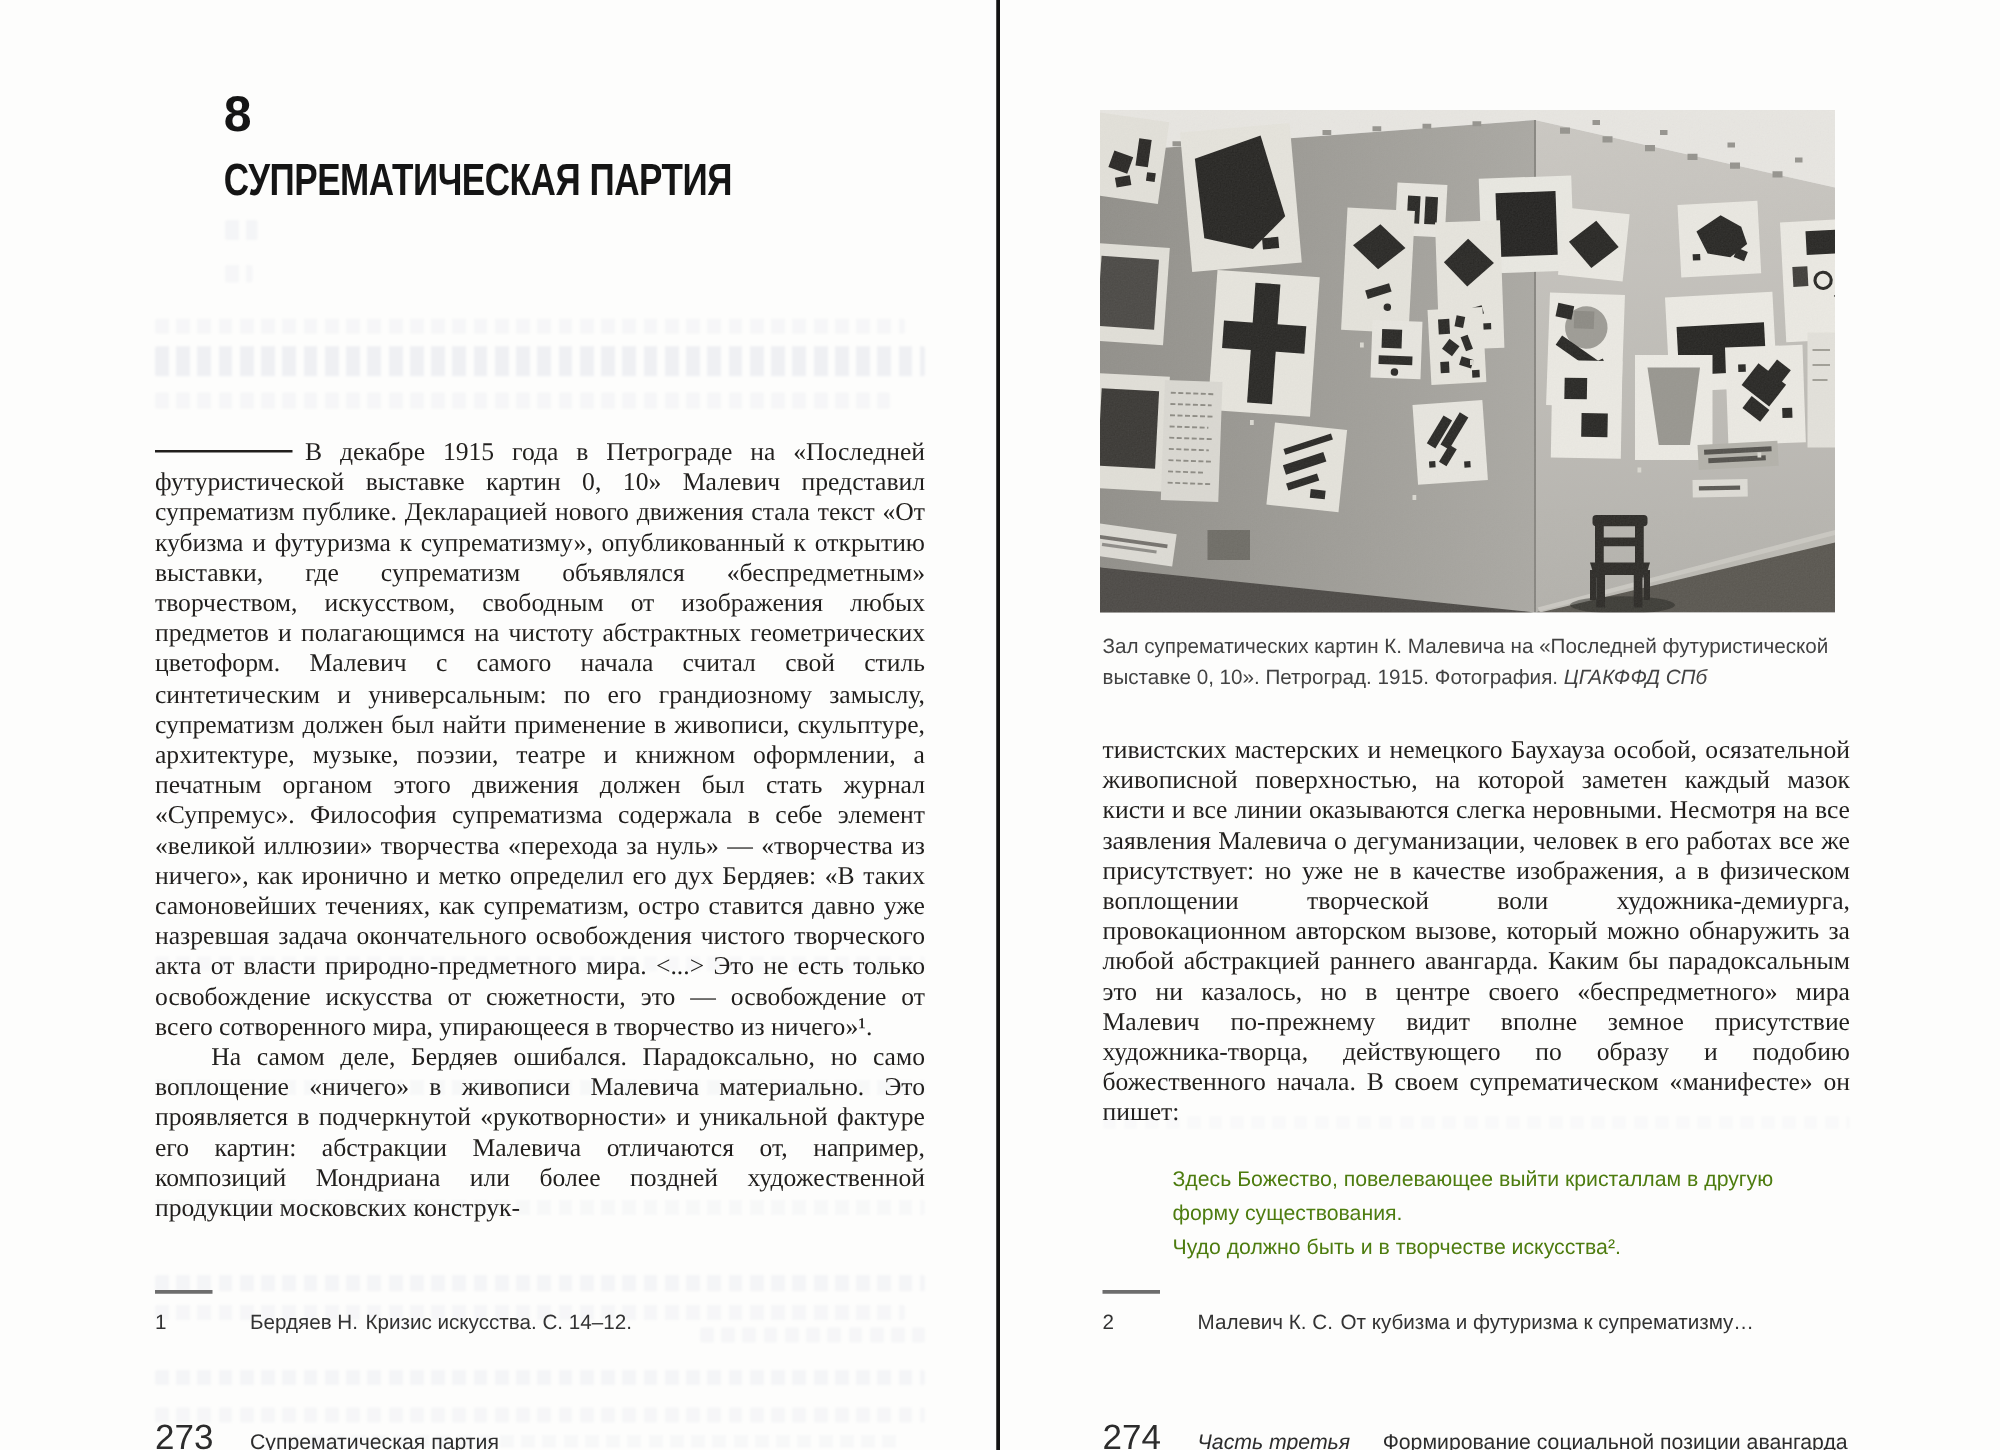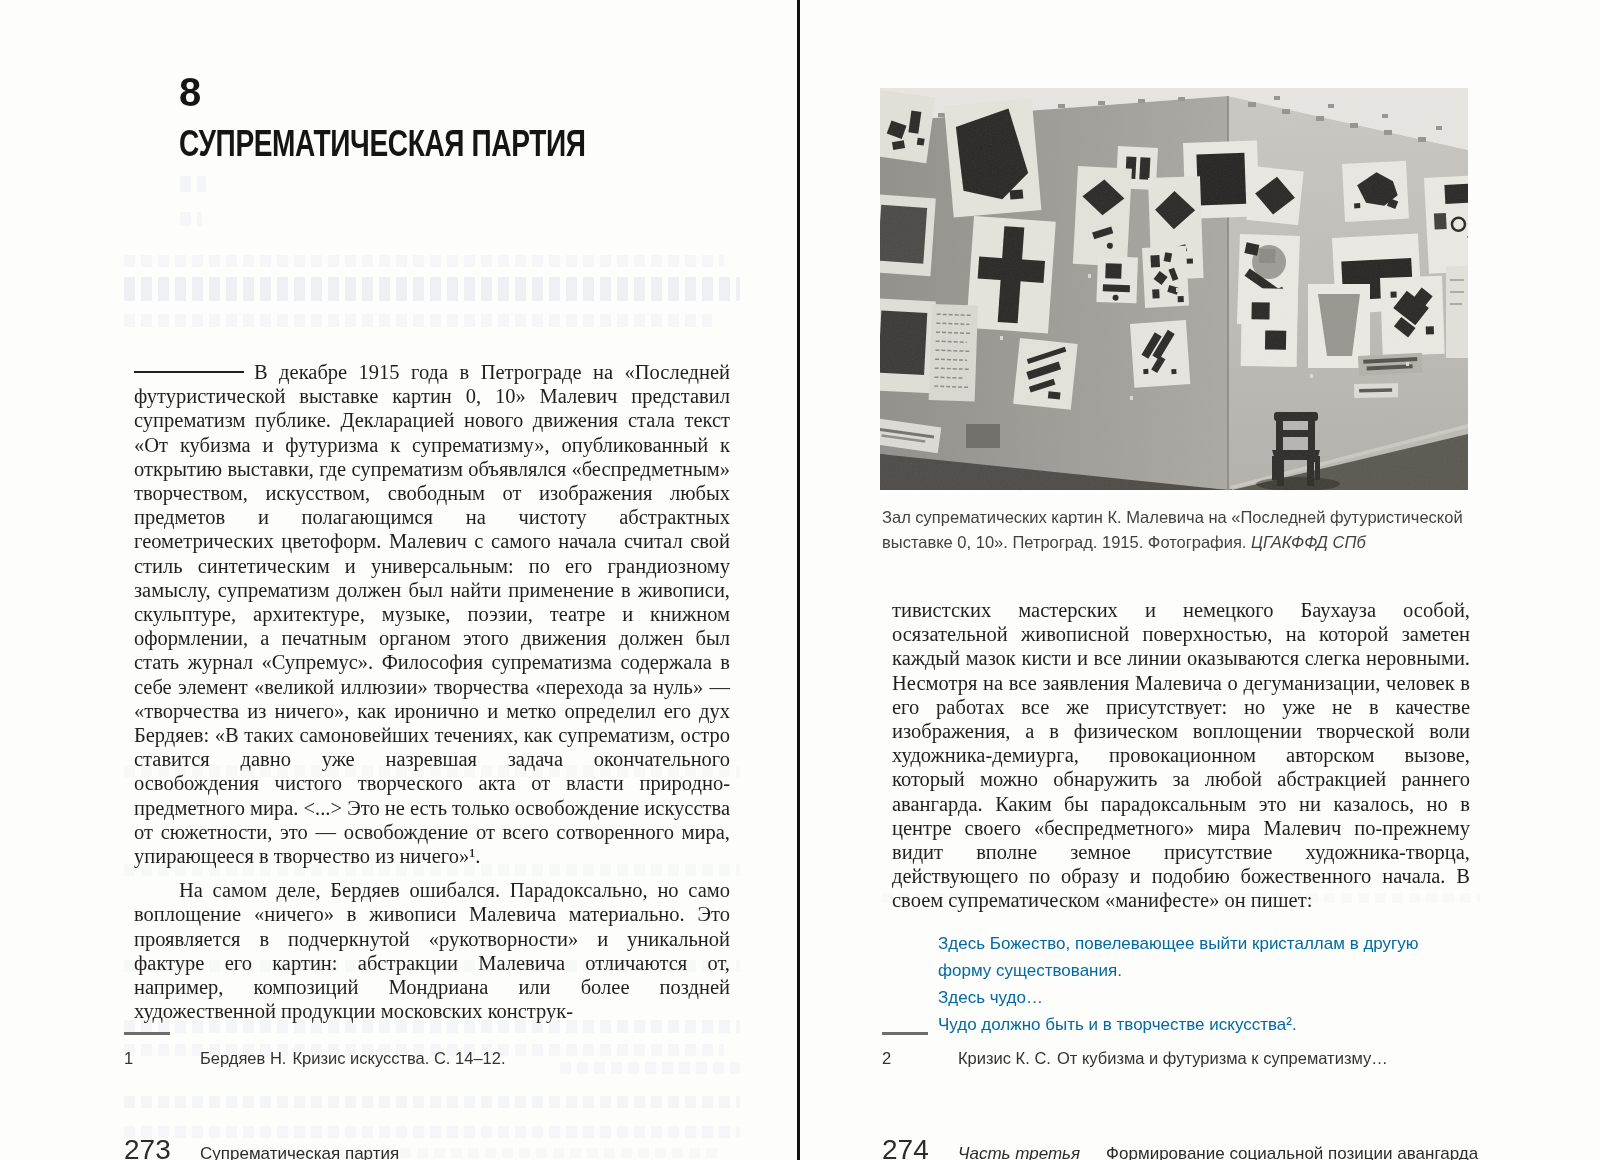--- a/index.html
+++ b/index.html
@@ -16,39 +16,39 @@
   .chapter-number{left:179px;top:72px;font-family:"Liberation Sans",sans-serif;
     font-weight:bold;font-size:40px;line-height:1;color:#151515;}
   .chapter-title{left:179px;top:124px;font-family:"Liberation Sans",sans-serif;
     font-weight:bold;font-size:36px;line-height:1.1;color:#151515;
     transform:scaleX(.78);transform-origin:left top;white-space:nowrap;letter-spacing:-.5px;}
   .body-col{width:616px;font-size:20.5px;line-height:24.2px;text-align:justify;color:#211f1d;}
   .left-body{left:124px;top:350px;}
   .lead-dash{display:inline-block;width:110px;height:0;border-top:2.5px solid #211f1d;
     vertical-align:6px;margin-right:10px;}
   .para2{text-indent:45px;margin-top:0;}
-  p{margin:10px;}
+  p{margin:0;}
   
   .fn-rule{width:46px;height:3px;background:#6d6d6d;}
   .footnote{font-family:"Liberation Sans",sans-serif;font-size:16.5px;color:#333;
     display:flex;line-height:21px;}
   .footnote .fn-num{width:76px;flex:0 0 76px;}
   .footnote .fn-author{margin-right:6px;}
   .page-footer{font-family:"Liberation Sans",sans-serif;display:flex;align-items:baseline;color:#2c2c2c;}
   .page-footer .pf-num{font-weight:normal;font-size:28px;width:76px;flex:0 0 76px;}
   .page-footer .pf-text{font-size:17px;}
   .pf-part-label{font-style:italic;margin-right:26px;}
   
   .photo-wrap{left:880px;top:88px;width:588px;height:402px;}
   .caption{left:882px;top:505px;width:592px;font-family:"Liberation Sans",sans-serif;
     font-size:16.5px;line-height:25px;color:#424242;}
   .caption .credit{font-style:italic;}
   .right-body{left:882px;top:588px;width:598px;}
   .quote{left:938px;top:930px;width:482px;font-family:"Liberation Sans",sans-serif;
-    font-size:17px;line-height:27px;color:#0369a1;}
+    font-size:17px;line-height:27px;color:#4d7c0f;}
   
   .ghost{background:repeating-linear-gradient(90deg,rgba(125,135,172,.55) 0 11px,rgba(125,135,172,0) 11px 17px);
     filter:blur(.7px);border-radius:2px;}
 </style>
 </head>
 <body>
 
 <div class="abs divider"></div>
 
 <div>
@@ -348,29 +348,28 @@
   </div>
 
   <div class="abs caption"><span>Зал супрематических картин К. Малевича на «Последней футуристической выставке 0, 10». Петроград. 1915. Фотография. </span><span class="credit">ЦГАКФФД СПб</span></div>
 
   <div class="abs body-col right-body">
     <p>тивистских мастерских и немецкого Баухауза особой, осязательной живописной поверхностью, на которой заметен каждый мазок кисти и все линии оказываются слегка неровными. Несмотря на все заявления Малевича о дегуманизации, человек в его работах все же присутствует: но уже не в качестве изображения, а в физическом воплощении творческой воли художника-демиурга, провокационном авторском вызове, который можно обнаружить за любой абстракцией раннего авангарда. Каким бы парадоксальным это ни казалось, но в центре своего «беспредметного» мира Малевич по-прежнему видит вполне земное присутствие художника-творца, действующего по образу и подобию божественного начала. В своем супрематическом «манифесте» он пишет:</p>
   </div>
 
   <div class="abs quote">
     <div>Здесь Божество, повелевающее выйти кристаллам в другую форму существования.</div>
-    <div>Здесь чудо…</div>
     <div>Чудо должно быть и в творчестве искусства².</div>
   </div>
 
   <div class="abs ghost" style="left:882px;top:893px;width:598px;height:10px;opacity:.06"></div>
 
   <div class="abs fn-rule" style="left:882px;top:1032px;"></div>
   <div class="abs footnote" style="left:882px;top:1048px;width:598px;">
     <span class="fn-num">2</span>
-    <span><span class="fn-author">Кризис К. С.</span><span>От кубизма и футуризма к супрематизму…</span></span>
+    <span><span class="fn-author">Малевич К. С.</span><span>От кубизма и футуризма к супрематизму…</span></span>
   </div>
 
   <div class="abs page-footer" style="left:882px;top:1134px;justify-content:space-between;">
     <span class="pf-num">274</span>
     <span class="pf-text"><span class="pf-part-label">Часть третья</span><span>Формирование социальной позиции авангарда</span></span>
   </div>
 </div>
 
 </body></html>

